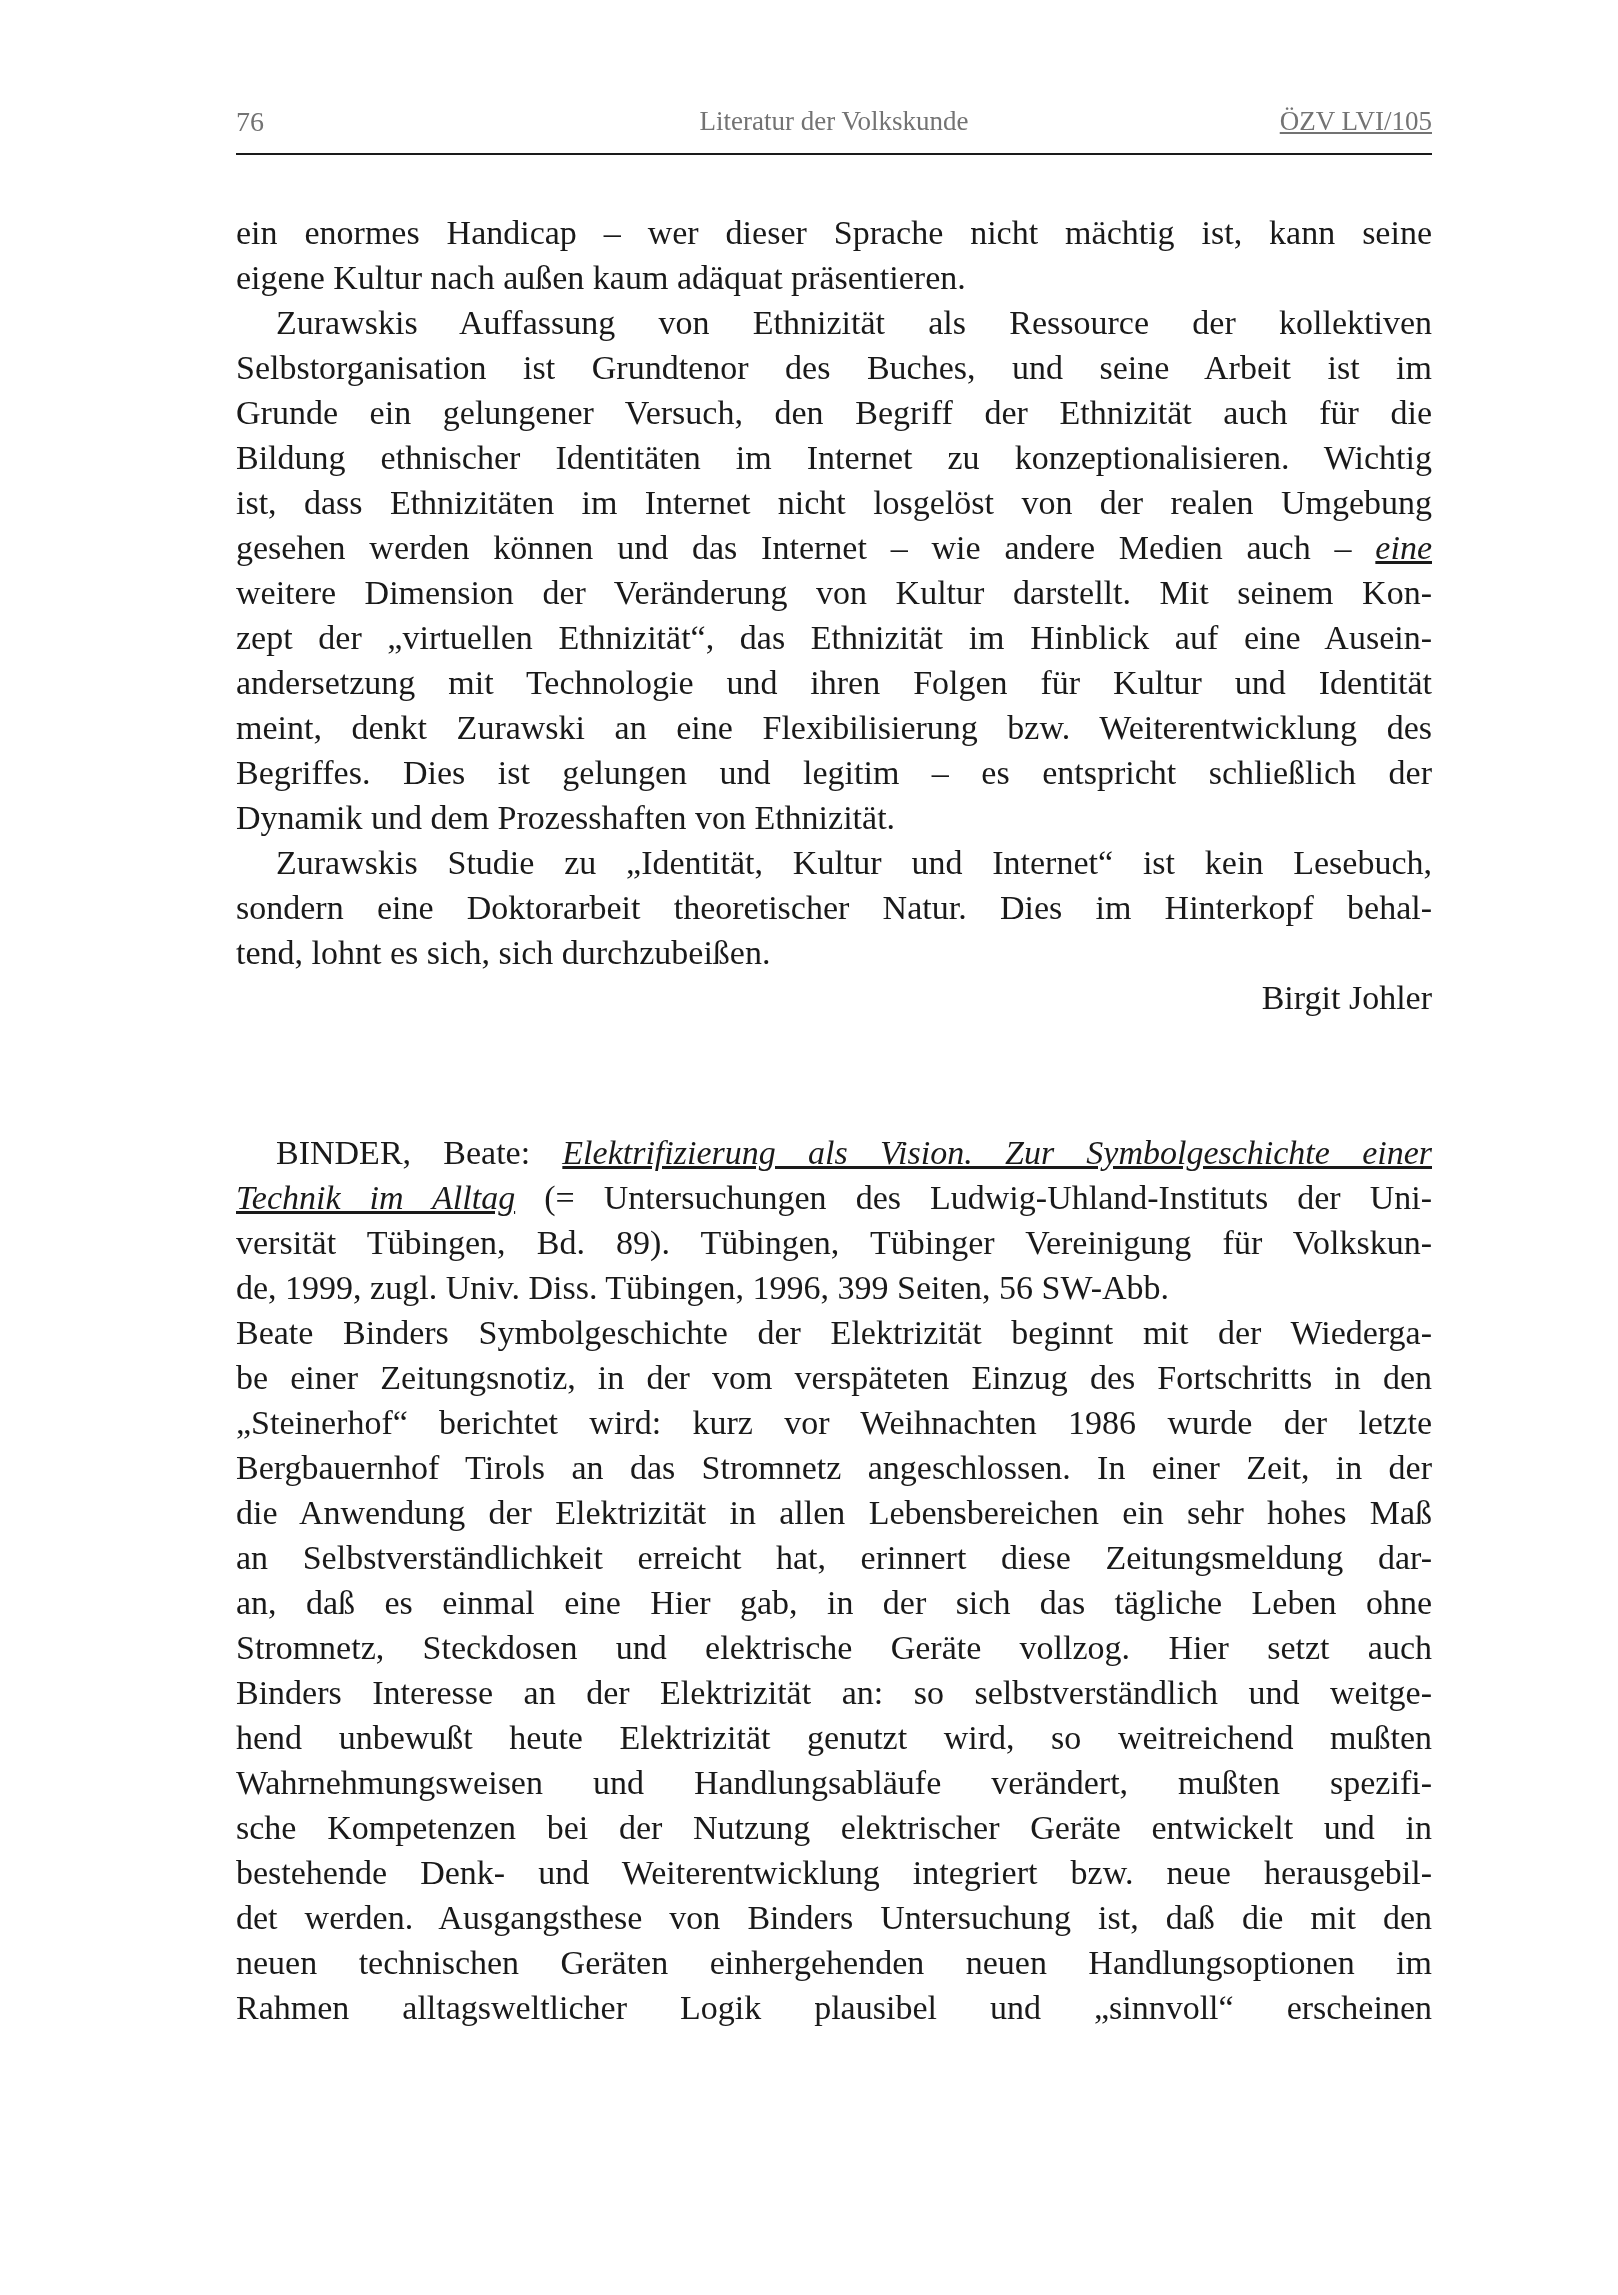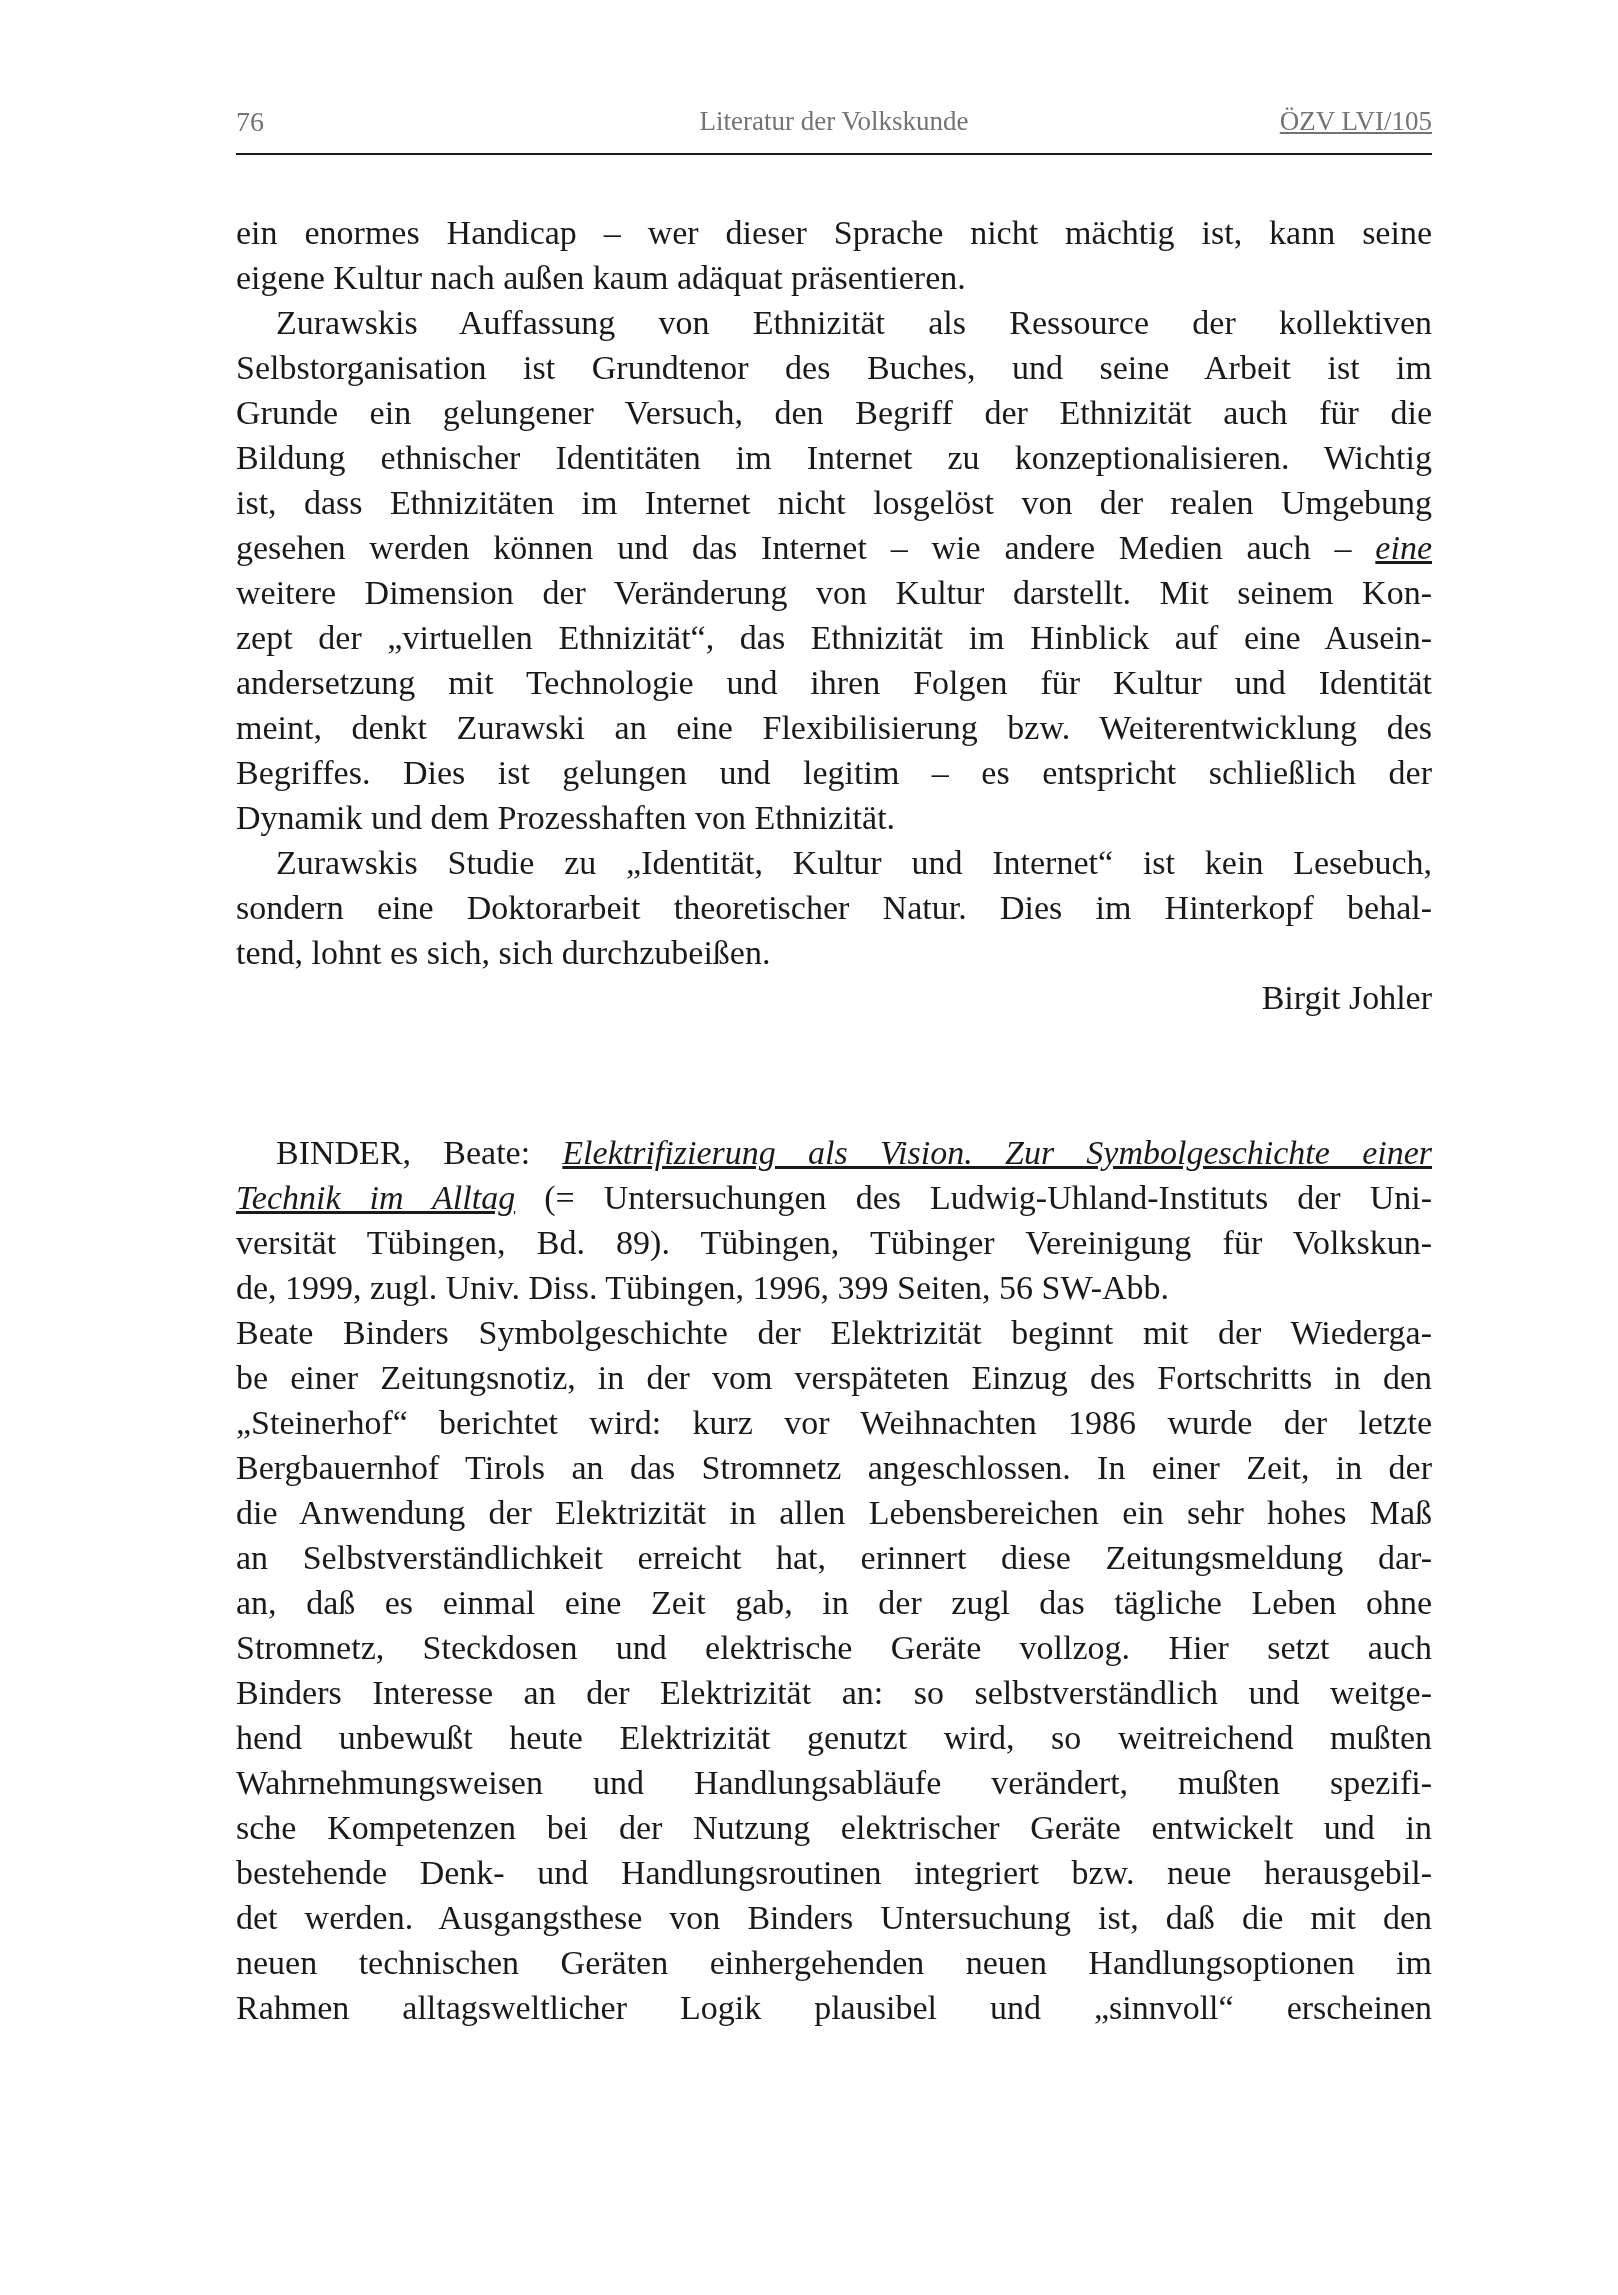--- a/index.html
+++ b/index.html
@@ -117,27 +117,27 @@
       <span class="ln last">de, 1999, zugl. Univ. Diss. Tübingen, 1996, 399 Seiten, 56 SW-Abb.</span>
     </p>
 
     <p class="review2-body">
       <span class="ln">Beate Binders Symbolgeschichte der Elektrizität beginnt mit der Wiederga-</span>
       <span class="ln">be einer Zeitungsnotiz, in der vom verspäteten Einzug des Fortschritts in den</span>
       <span class="ln">„Steinerhof“ berichtet wird: kurz vor Weihnachten 1986 wurde der letzte</span>
       <span class="ln">Bergbauernhof Tirols an das Stromnetz angeschlossen. In einer Zeit, in der</span>
       <span class="ln">die Anwendung der Elektrizität in allen Lebensbereichen ein sehr hohes Maß</span>
       <span class="ln">an Selbstverständlichkeit erreicht hat, erinnert diese Zeitungsmeldung dar-</span>
-      <span class="ln">an, daß es einmal eine Zeit gab, in der zugl das tägliche Leben ohne</span>
+      <span class="ln">an, daß es einmal eine Hier gab, in der sich das tägliche Leben ohne</span>
       <span class="ln">Stromnetz, Steckdosen und elektrische Geräte vollzog. Hier setzt auch</span>
       <span class="ln">Binders Interesse an der Elektrizität an: so selbstverständlich und weitge-</span>
       <span class="ln">hend unbewußt heute Elektrizität genutzt wird, so weitreichend mußten</span>
       <span class="ln">Wahrnehmungsweisen und Handlungsabläufe verändert, mußten spezifi-</span>
       <span class="ln">sche Kompetenzen bei der Nutzung elektrischer Geräte entwickelt und in</span>
-      <span class="ln">bestehende Denk- und Handlungsroutinen integriert bzw. neue herausgebil-</span>
+      <span class="ln">bestehende Denk- und Weiterentwicklung integriert bzw. neue herausgebil-</span>
       <span class="ln">det werden. Ausgangsthese von Binders Untersuchung ist, daß die mit den</span>
       <span class="ln">neuen technischen Geräten einhergehenden neuen Handlungsoptionen im</span>
       <span class="ln">Rahmen alltagsweltlicher Logik plausibel und „sinnvoll“ erscheinen</span>
     </p>
   </div>
 
 </div>
 
 
 </body></html>

